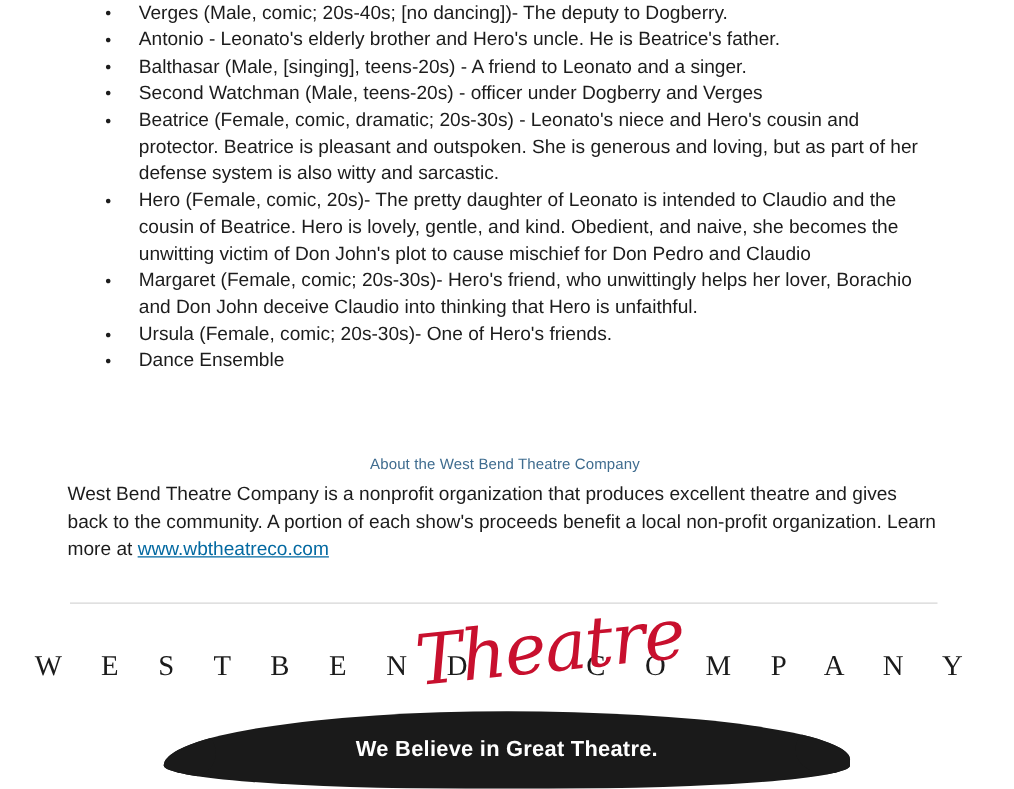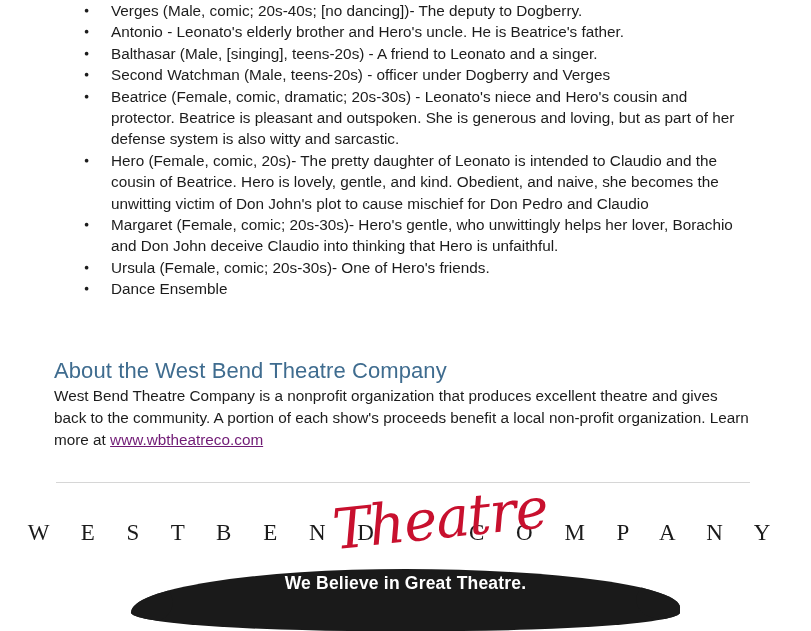--- a/index.html
+++ b/index.html
@@ -48,34 +48,35 @@
     color: #1c1c1c;
   }
   .about {
     position: absolute;
     left: 54px;
     top: 360px;
     width: 700px;
   }
   .about h2 {
     margin: 0 0 3px 0;
-    font-size: 22px;
+    font-size: 12px;
     font-weight: normal;
     color: #3f6c8f;
     letter-spacing: 0.1px;
     line-height: 22px;
+    text-align: center;
   }
   .about p {
     margin: 0;
     font-size: 15.3px;
     line-height: 21.8px;
     color: #1c1c1c;
   }
   .about a {
-    color: #701a75;
+    color: #0369a1;
     text-decoration: underline;
   }
   
   .logo-block {
     position: absolute;
     left: 0;
     top: 470px;
     width: 811px;
     height: 161px;
   }
@@ -148,21 +149,21 @@
     top: 6px;
     width: 64px;
     height: 44px;
     background: #1a1a1a;
     border-radius: 50%;
     transform: rotate(-10deg);
   }
   .brush-text {
     position: absolute;
     left: 0;
-    top: 4px;
+    top: 20px;
     width: 549px;
     text-align: center;
     color: #ffffff;
     font-family: "Liberation Sans", sans-serif;
     font-weight: bold;
     font-size: 17.5px;
     line-height: 21px;
     letter-spacing: 0.2px;
     z-index: 3;
   }
@@ -172,21 +173,21 @@
 
 <div class="page">
 
   <ul class="cast-list">
     <li>Verges (Male, comic; 20s-40s; [no dancing])- The deputy to Dogberry.</li>
     <li>Antonio - Leonato's elderly brother and Hero's uncle. He is Beatrice's father.</li>
     <li>Balthasar (Male, [singing], teens-20s) - A friend to Leonato and a singer.</li>
     <li>Second Watchman (Male, teens-20s) - officer under Dogberry and Verges</li>
     <li>Beatrice (Female, comic, dramatic; 20s-30s) - Leonato's niece and Hero's cousin and protector. Beatrice is pleasant and outspoken. She is generous and loving, but as part of her defense system is also witty and sarcastic.</li>
     <li>Hero (Female, comic, 20s)- The pretty daughter of Leonato is intended to Claudio and the cousin of Beatrice. Hero is lovely, gentle, and kind. Obedient, and naive, she becomes the unwitting victim of Don John's plot to cause mischief for Don Pedro and Claudio</li>
-    <li>Margaret (Female, comic; 20s-30s)- Hero's gentle, who unwittingly helps her lover, Borachio and Don John deceive Claudio into thinking that Hero is unfaithful.</li>
+    <li>Margaret (Female, comic; 20s-30s)- Hero's friend, who unwittingly helps her lover, Borachio and Don John deceive Claudio into thinking that Hero is unfaithful.</li>
     <li>Ursula (Female, comic; 20s-30s)- One of Hero's friends.</li>
     <li>Dance Ensemble</li>
   </ul>
 
   <div class="about">
     <h2>About the West Bend Theatre Company</h2>
     <p><span>West Bend Theatre Company is a nonprofit organization that produces excellent theatre and gives back to the community. A portion of each show's proceeds benefit a local non-profit organization. Learn more at </span><a href="#">www.wbtheatreco.com</a></p>
   </div>
 
   <div class="logo-block">

